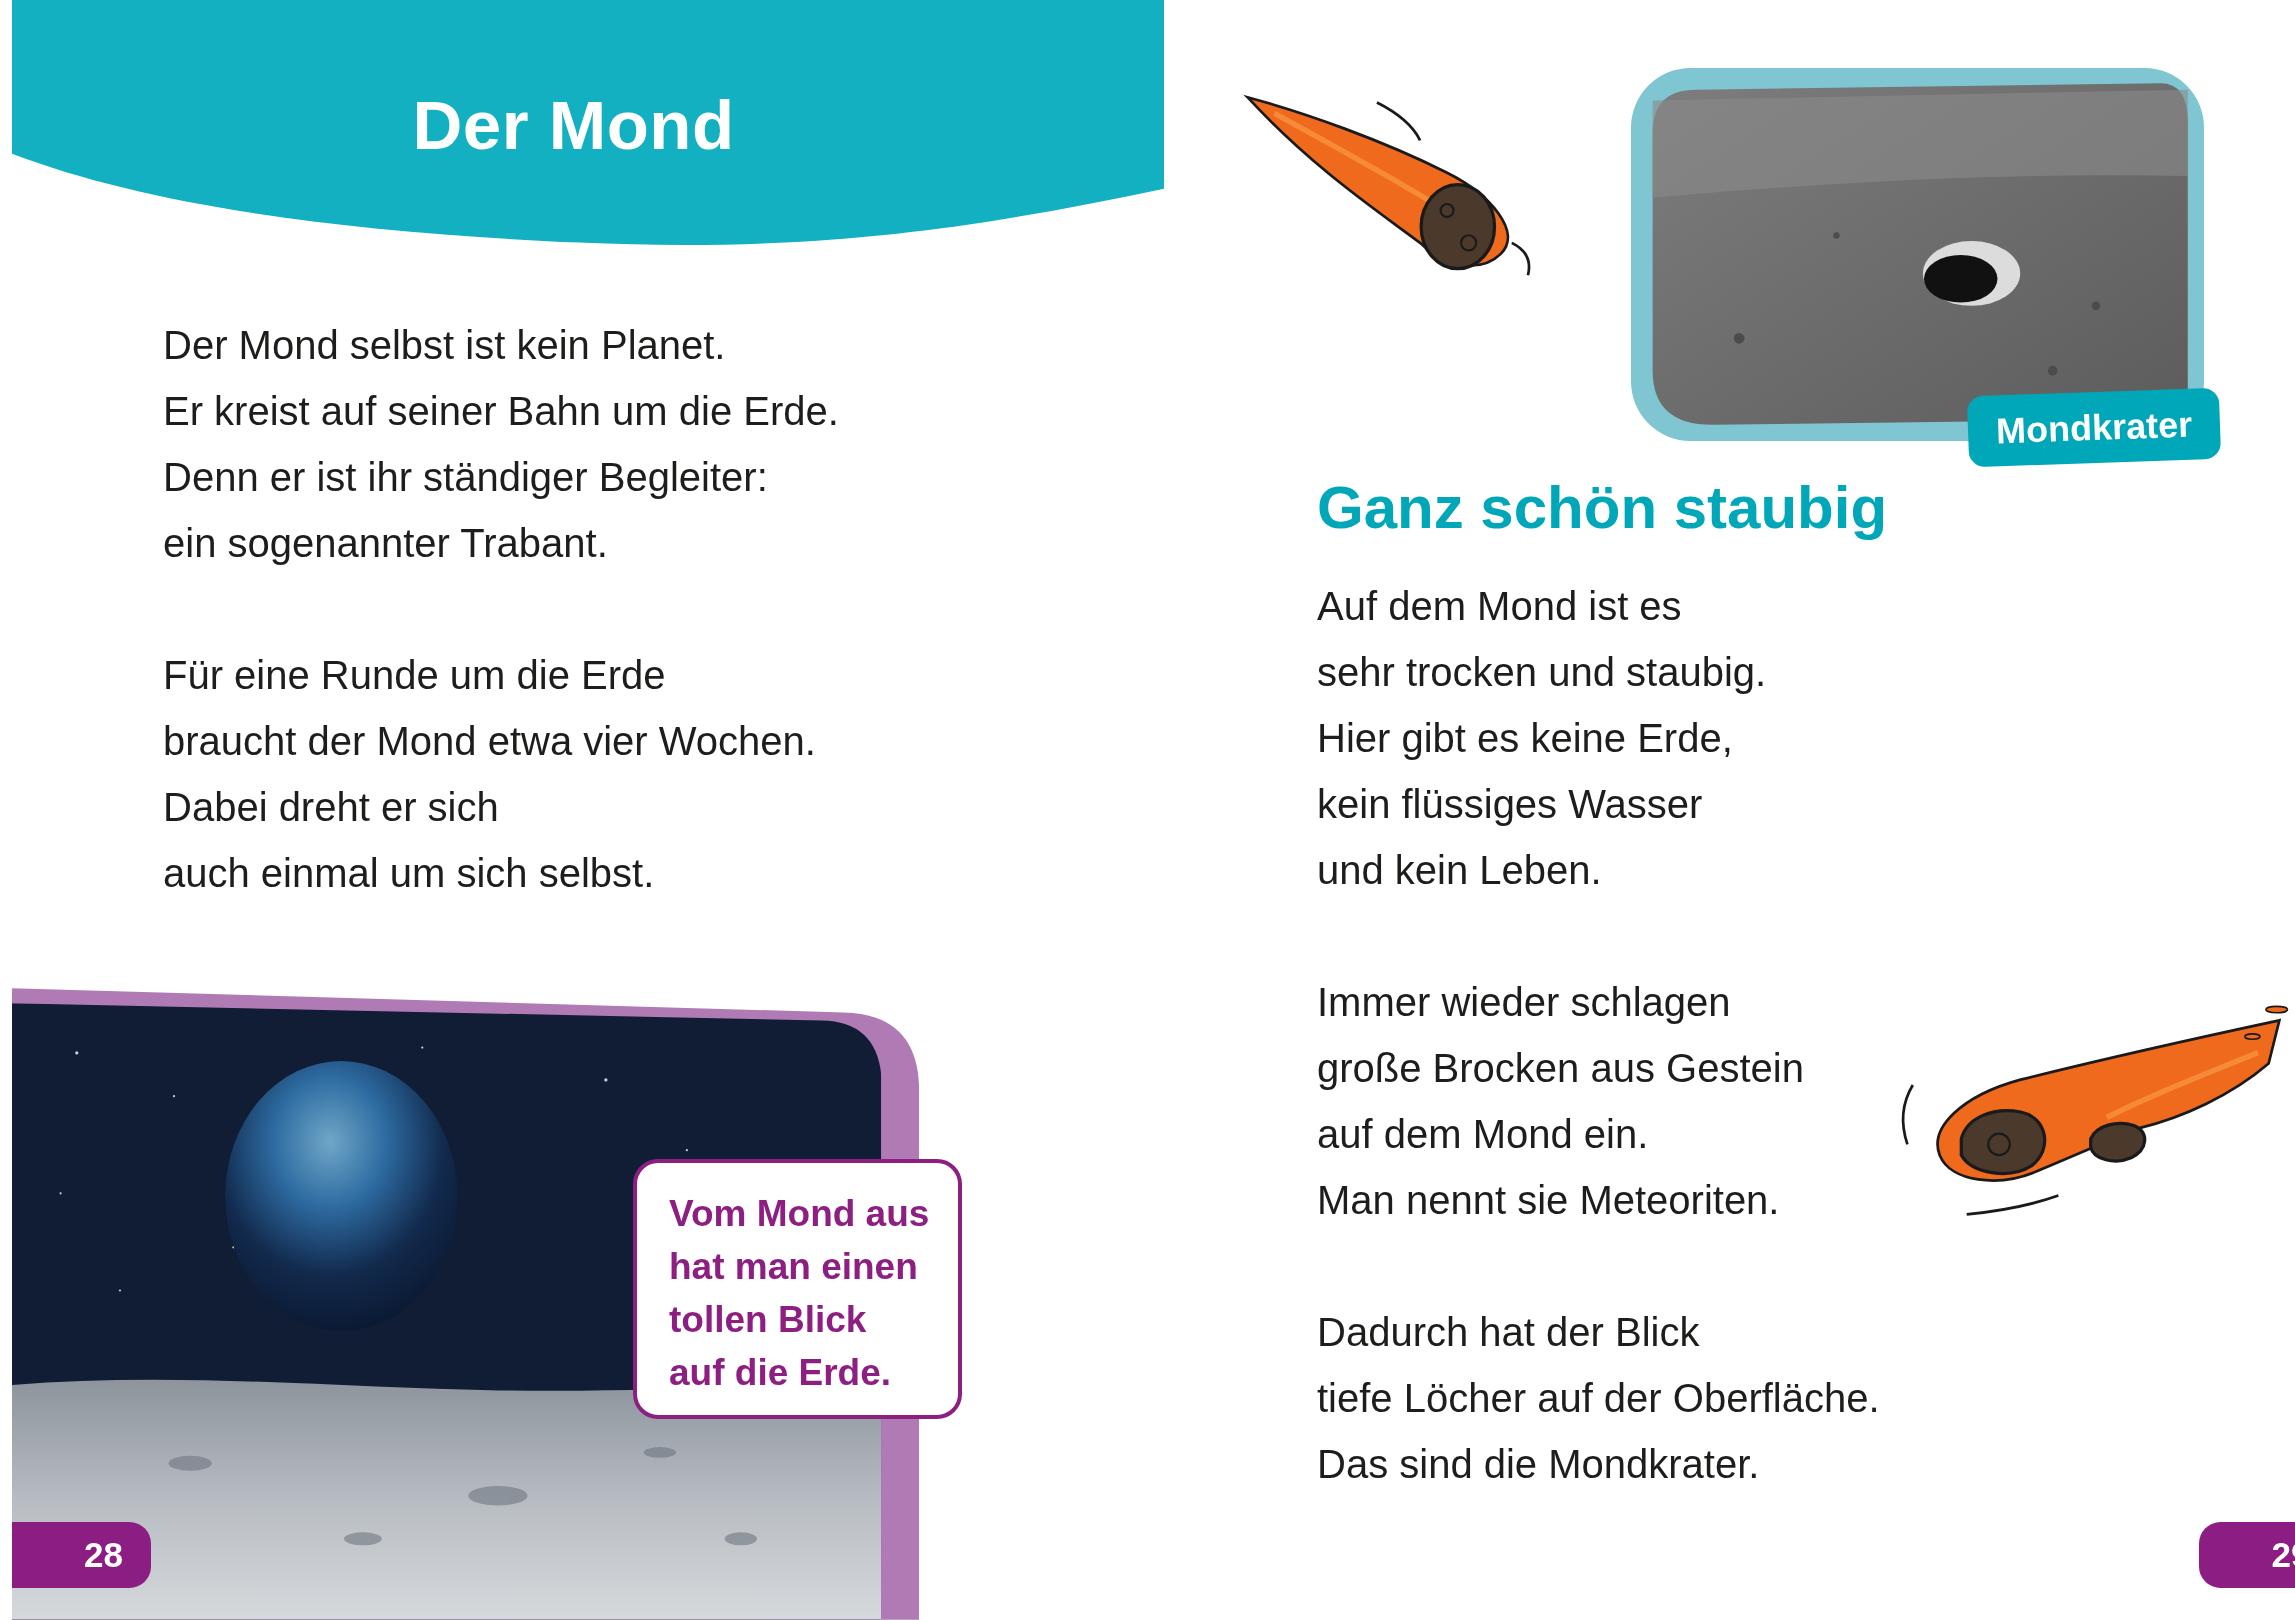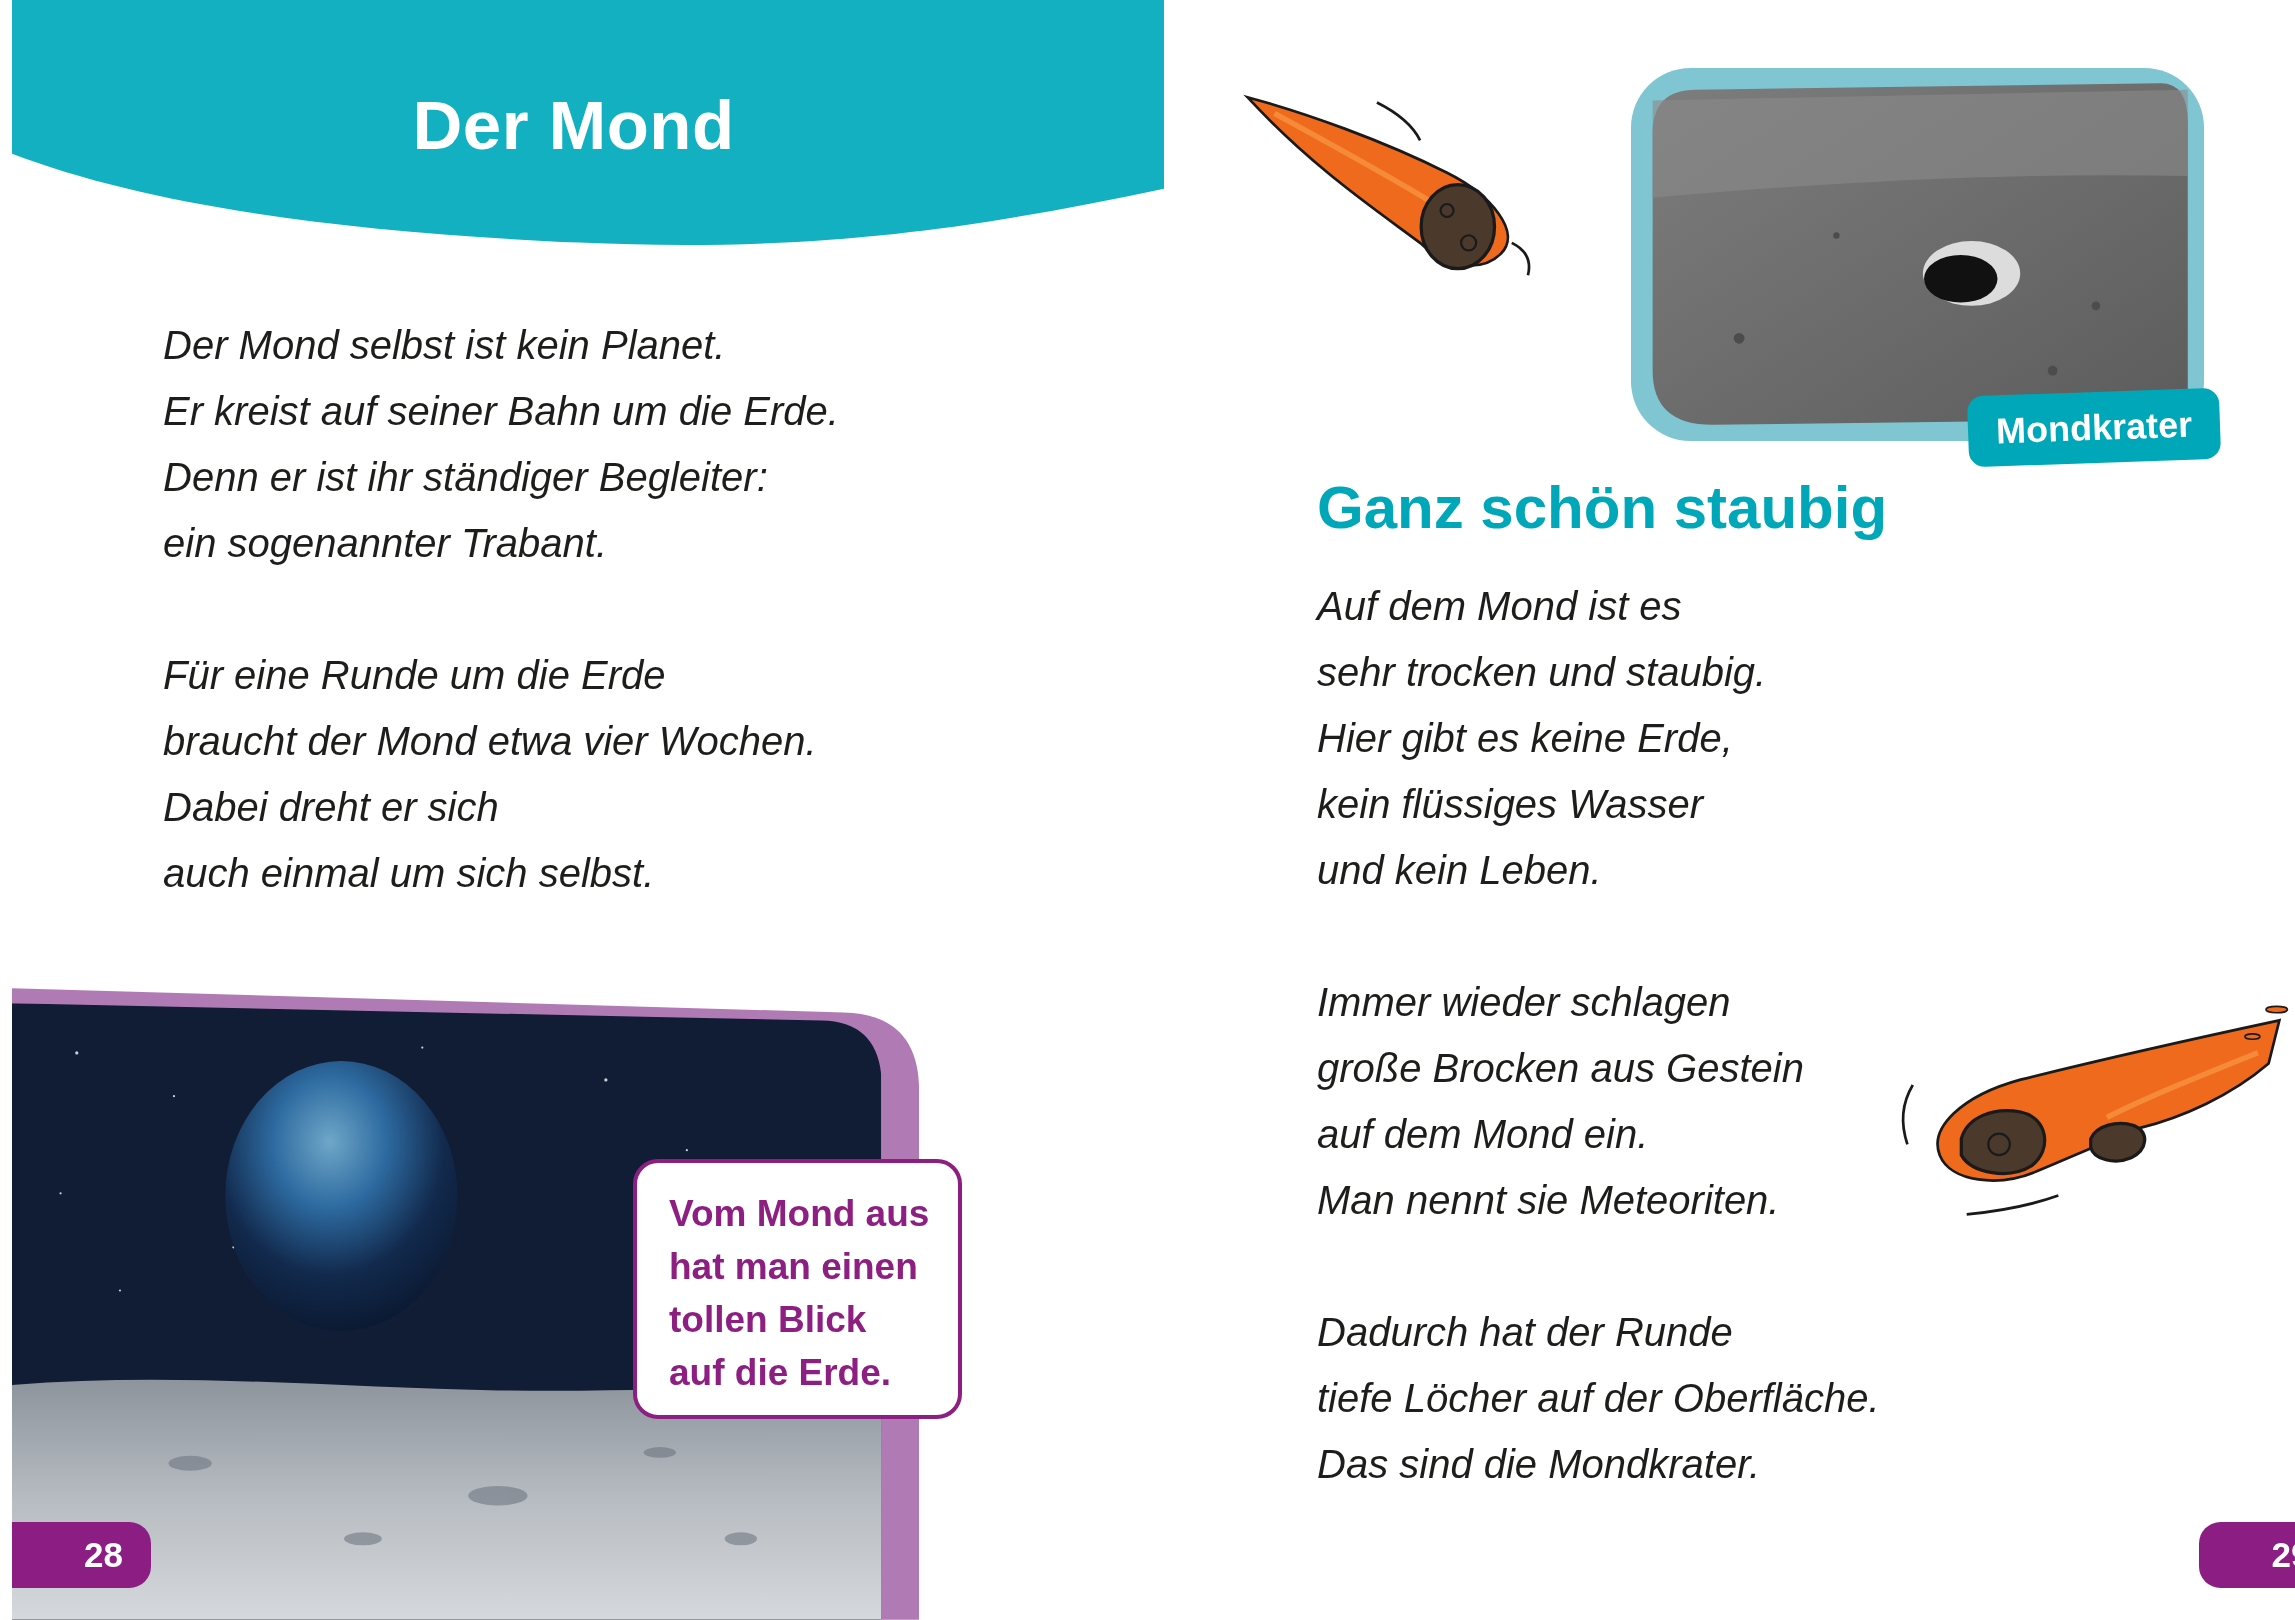--- a/index.html
+++ b/index.html
@@ -5,21 +5,21 @@
   html, body { margin:0; padding:0; }
   body { width:2295px; height:1620px; position:relative; overflow:hidden; background:#ffffff; font-family:"Liberation Sans", sans-serif; }
   .page { position:absolute; top:0; height:1620px; background:#fff; overflow:hidden;margin-left:12px; }
   .page-left { left:0; width:1152px; }
 
   
   .banner { position:absolute; left:0; top:0; width:1152px; height:248px; }
   .title { position:absolute; left:0; width:1123px; top:86px; text-align:center; color:#ffffff; font-weight:bold; font-size:69px; letter-spacing:0.5px; }
 
   .body-text { position:absolute; color:#1d1d1b; font-size:40px; line-height:66px; }
-  .body-text .line { display:block; white-space:nowrap;font-style:italic; }
+  .body-text .line { display:block; white-space:nowrap; }
   .body-text .gap { display:block; height:66px; }
   .left-text { left:151px; top:312px; }
   .right-text { left:1317px; top:573px; }
 
   
   .earth-frame { position:absolute; left:0; top:988px; width:907px; height:632px; }
   .bubble { position:absolute; left:621px; top:1159px; width:329px; height:260px; background:#fff; border:4.3px solid #8e1f82; border-radius:25px; box-sizing:border-box; padding:24px 0 0 32px; color:#8e1f82; font-size:37px; line-height:53px;font-weight:bold; }
   .bubble .line { display:block; white-space:nowrap; }
 
   .pagenum { position:absolute; top:1522px; height:66px; background:#8c1d82; color:#fff; font-weight:bold; font-size:35px; display:flex; align-items:center; justify-content:center;padding-left:44px; }
@@ -147,21 +147,21 @@
   <span class="line">sehr trocken und staubig.</span>
   <span class="line">Hier gibt es keine Erde,</span>
   <span class="line">kein flüssiges Wasser</span>
   <span class="line">und kein Leben.</span>
   <span class="gap"></span>
   <span class="line">Immer wieder schlagen</span>
   <span class="line">große Brocken aus Gestein</span>
   <span class="line">auf dem Mond ein.</span>
   <span class="line">Man nennt sie Meteoriten.</span>
   <span class="gap"></span>
-  <span class="line">Dadurch hat der Runde</span>
+  <span class="line">Dadurch hat der Blick</span>
   <span class="line">tiefe Löcher auf der Oberfläche.</span>
   <span class="line">Das sind die Mondkrater.</span>
 </div>
 
 <svg class="meteor-bottom" viewBox="0 0 770 460">
   <path d="M740 60 C600 90 420 130 260 170 C150 200 90 260 110 310 C130 360 220 370 290 340 C360 310 430 280 480 260 C560 240 650 200 720 140 Z" fill="#f06a1e" stroke="#1a1a1a" stroke-width="5"></path>
   <path d="M700 120 C600 160 500 200 420 240" stroke="#f9a14a" stroke-width="10" fill="none" opacity="0.6"></path>
   <path d="M150 280 C160 240 210 220 260 230 C310 240 320 300 280 330 C240 355 170 345 150 310 Z" fill="#4b3a2c" stroke="#1a1a1a" stroke-width="6"></path>
   <path d="M390 280 C400 255 440 245 470 255 C500 268 495 300 465 315 C435 328 395 318 390 295 Z" fill="#4b3a2c" stroke="#1a1a1a" stroke-width="6"></path>
   <circle cx="220" cy="290" r="20" fill="none" stroke="#1a1a1a" stroke-width="4"></circle>

